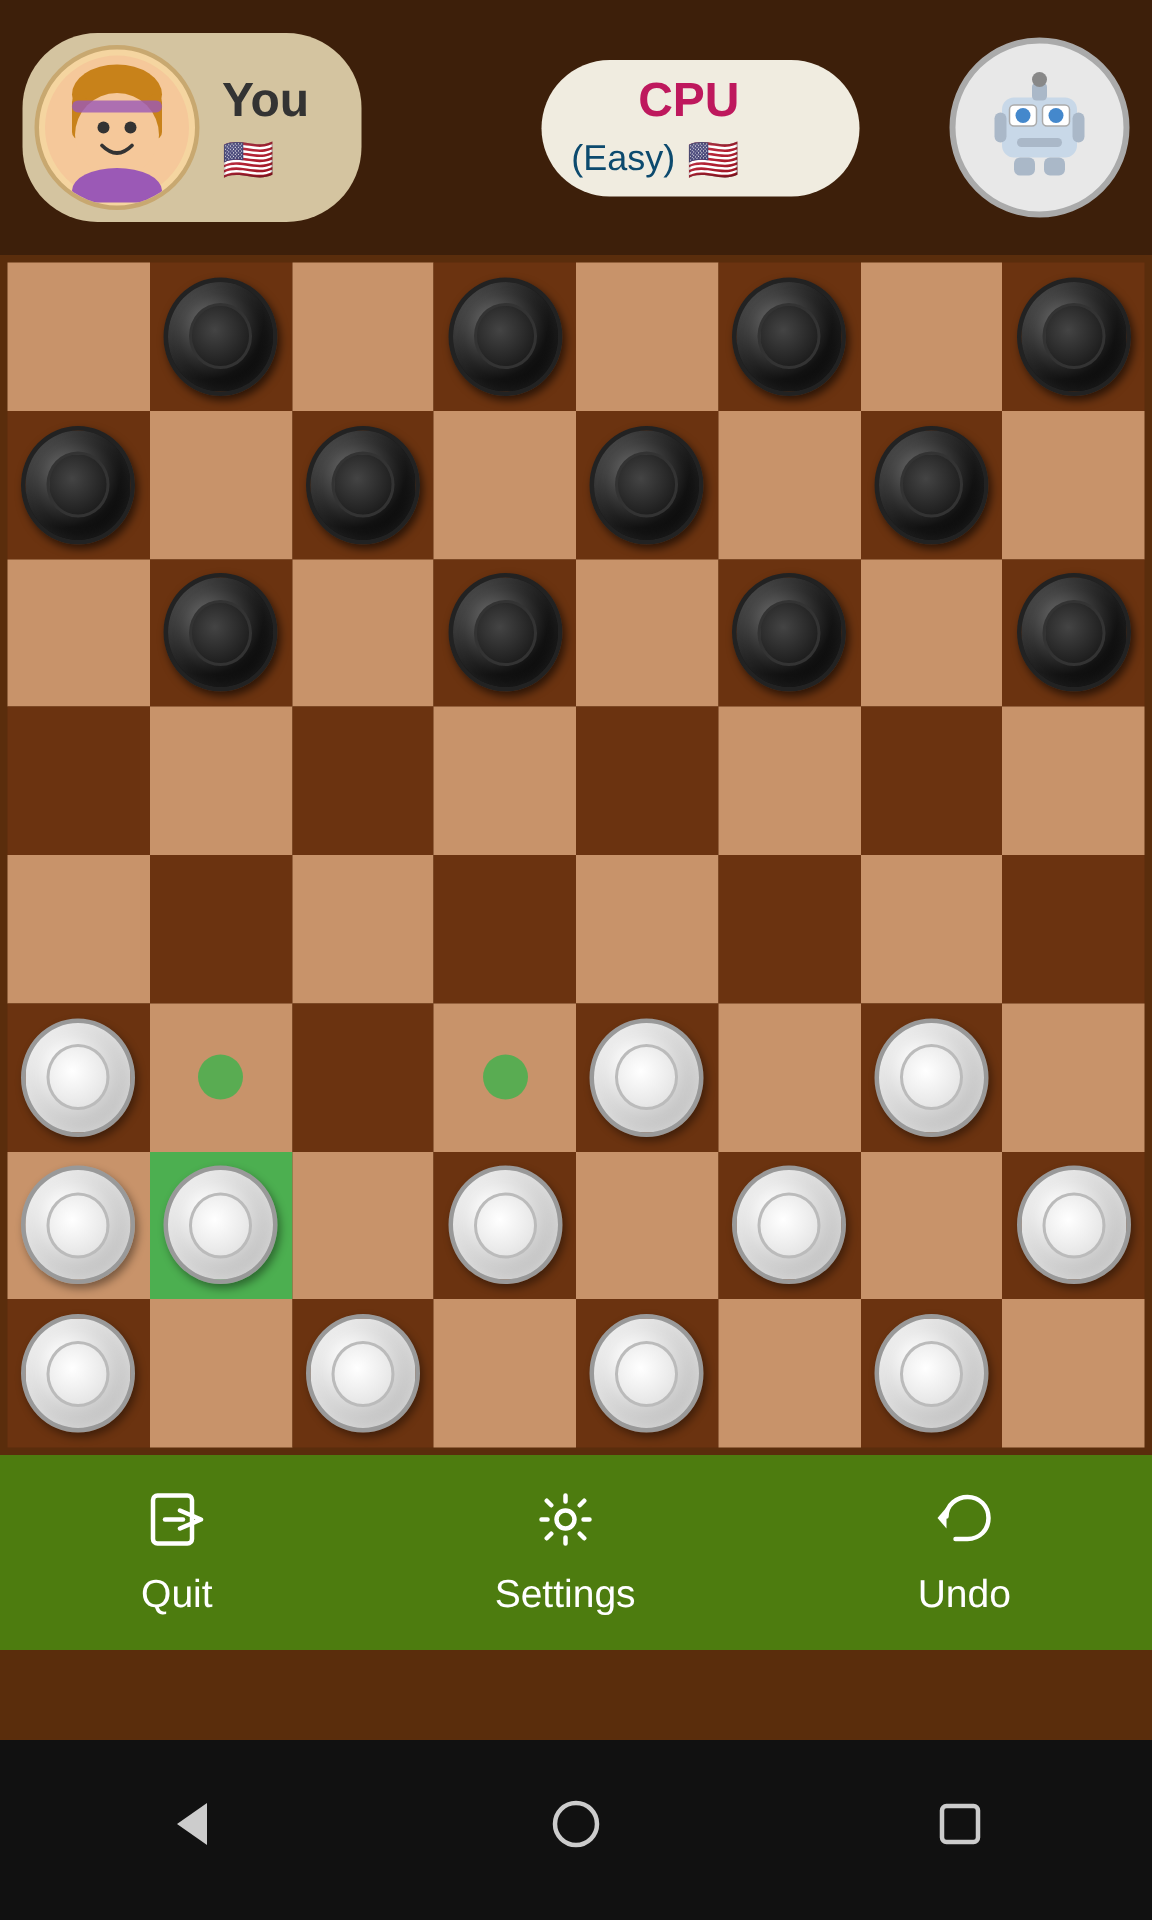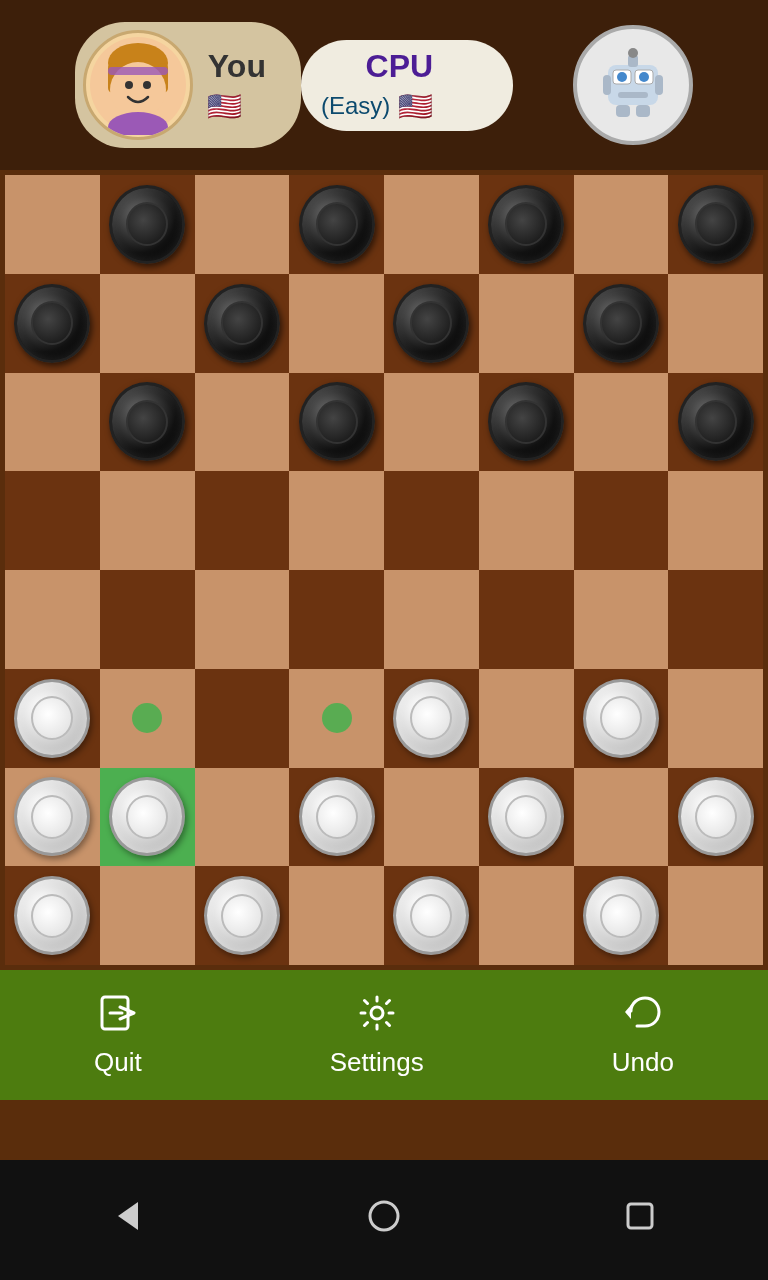--- a/index.html
+++ b/index.html
@@ -12,21 +12,21 @@
       position: relative;
     }
 
     
     #header {
       width: 768px;
       height: 170px;
       background: #3d1f0a;
       display: flex;
       align-items: center;
-      justify-content: center;
+      justify-content: space-between;
       padding: 10px 15px;
       position: relative;
     }
 
     .player-card {
       display: flex;
       align-items: center;
       border-radius: 50px;
       background: #d4c4a0;
       padding: 8px 20px 8px 8px;
@@ -222,21 +222,21 @@
       display: flex;
       flex-direction: column;
       align-items: flex-end;
       gap: 5px;
       margin-right: 60px;
     }
 
     .cpu-name {
       font-size: 32px;
       font-weight: bold;
-      color: #4c1d95;
+      color: #be185d;
     }
 
     .cpu-difficulty {
       font-size: 24px;
       color: #0c4a6e;
     }
 
     .cpu-avatar-circle {
       width: 120px;
       height: 120px;

